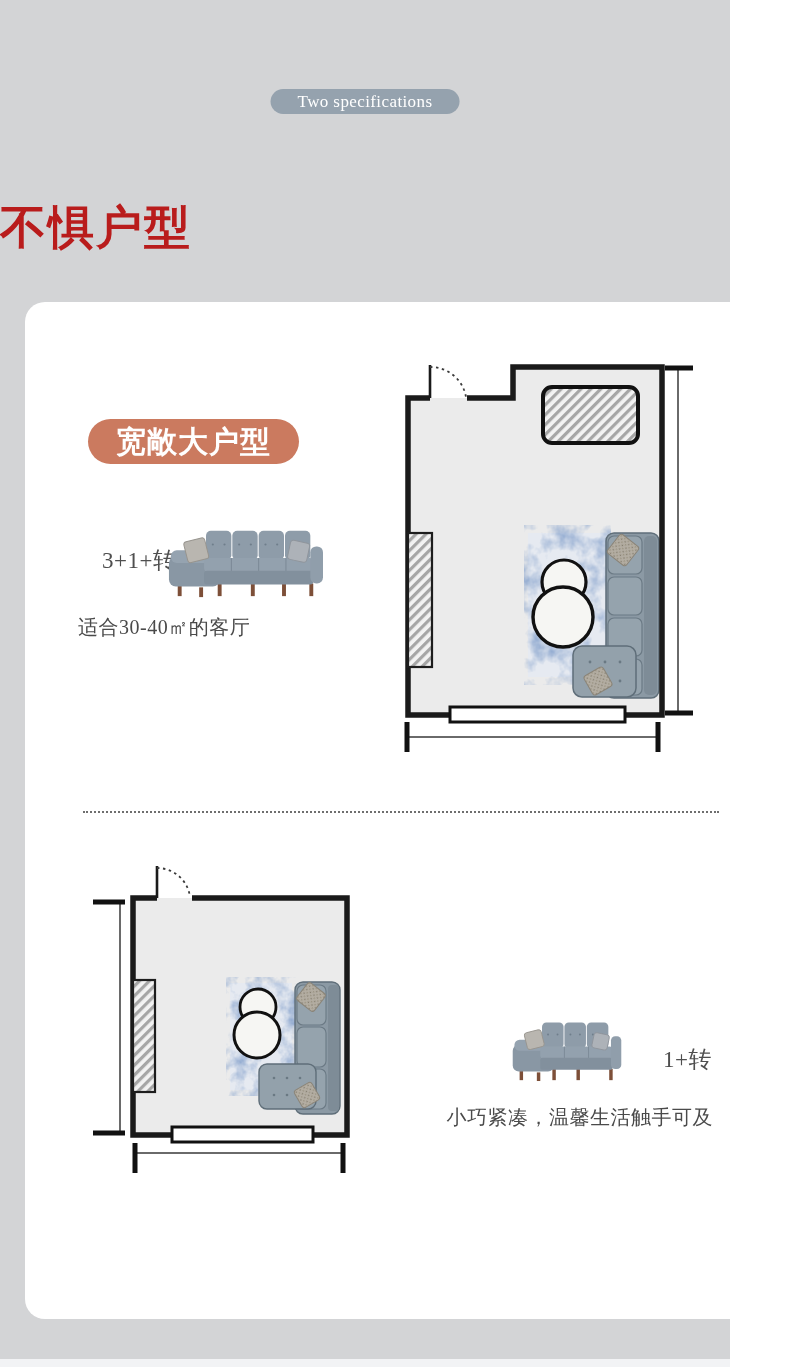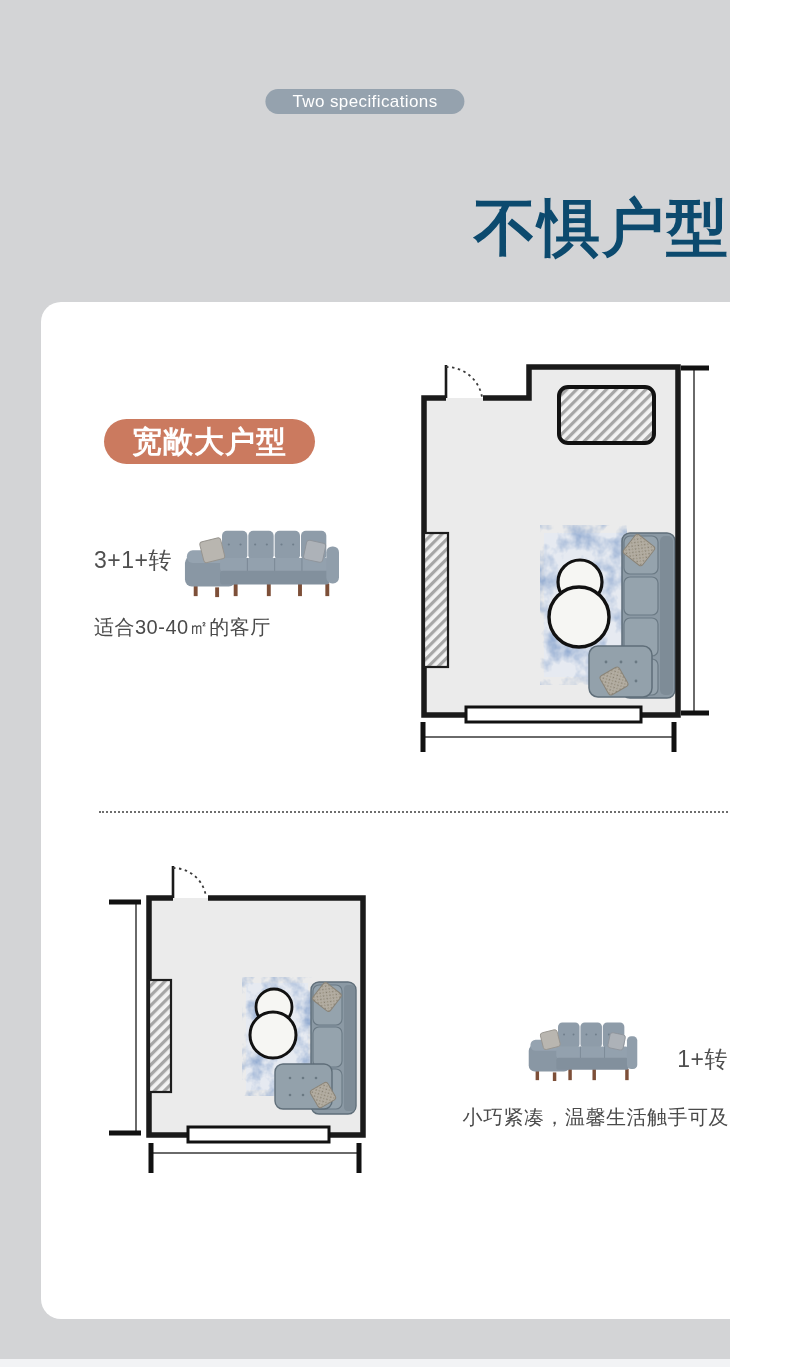--- a/index.html
+++ b/index.html
@@ -1,46 +1,46 @@
 <!DOCTYPE html>
 <html><head>
 <meta charset="utf-8">
 <style>
   html,body{margin:0;padding:0;}
   .page{
     position:relative;width:730px;height:1367px;overflow:hidden;
     background:#d3d4d6;
-    font-family:Liberation Sans, sans-serif;
+    font-family:Liberation Serif, serif;
     -webkit-font-smoothing:antialiased;
   }
   .tag-pill{
     position:absolute;top:89px;left:50%;transform:translateX(-50%);
     height:25px;line-height:25px;padding:0 27px;border-radius:13px;
     background:#95a2ae;color:#ffffff;font-size:17px;letter-spacing:.4px;white-space:nowrap;
   }
   .main-title{
     position:absolute;top:126px;left:0;width:100%;text-align:center;
     font-size:63px;line-height:68px;font-weight:700;color:#d17c5e;letter-spacing:2px;
   }
   .sub-title{
-    position:absolute;top:194px;left:0;width:100%;text-align:right;
-    font-size:62px;line-height:68px;font-weight:700;color:#0c4a6e;letter-spacing:2px;
+    position:absolute;top:194px;left:0;width:100%;text-align:left;
+    font-size:46px;line-height:68px;font-weight:700;color:#b91c1c;letter-spacing:2px;
   }
   .card{
-    position:absolute;left:41px;top:302px;width:740px;height:1017px;
+    position:absolute;left:25px;top:302px;width:740px;height:1017px;
     background:#ffffff;border-radius:20px;
   }
   .badge{
     position:absolute;height:45px;line-height:45px;padding:0 28px;border-radius:23px;
     background:#cb7a5f;color:#ffffff;font-size:30px;font-weight:700;letter-spacing:1px;white-space:nowrap;
   }
   .badge-1{left:63px;top:117px;}
   .badge-2{right:53px;top:610px;}
   .config-label{
-    position:absolute;font-size:23px;color:#4f4f4f;letter-spacing:.5px;white-space:nowrap;
+    position:absolute;font-size:23px;color:#4f4f4f;letter-spacing:.5px;white-space:nowrap;margin-left:24px;
   }
   .config-1{left:53px;top:243px;}
   .config-2{right:53px;top:742px;}
   .desc{
     position:absolute;font-size:20px;line-height:33px;color:#4a4a4a;letter-spacing:.5px;white-space:nowrap;
   }
   .desc-1{left:53px;top:309px;text-align:left;}
   .desc-2{right:52px;top:799px;text-align:right;}
   .sofa-photo{position:absolute;}
   .sofa-photo-1{left:142px;top:222px;width:156px;height:76px;}

